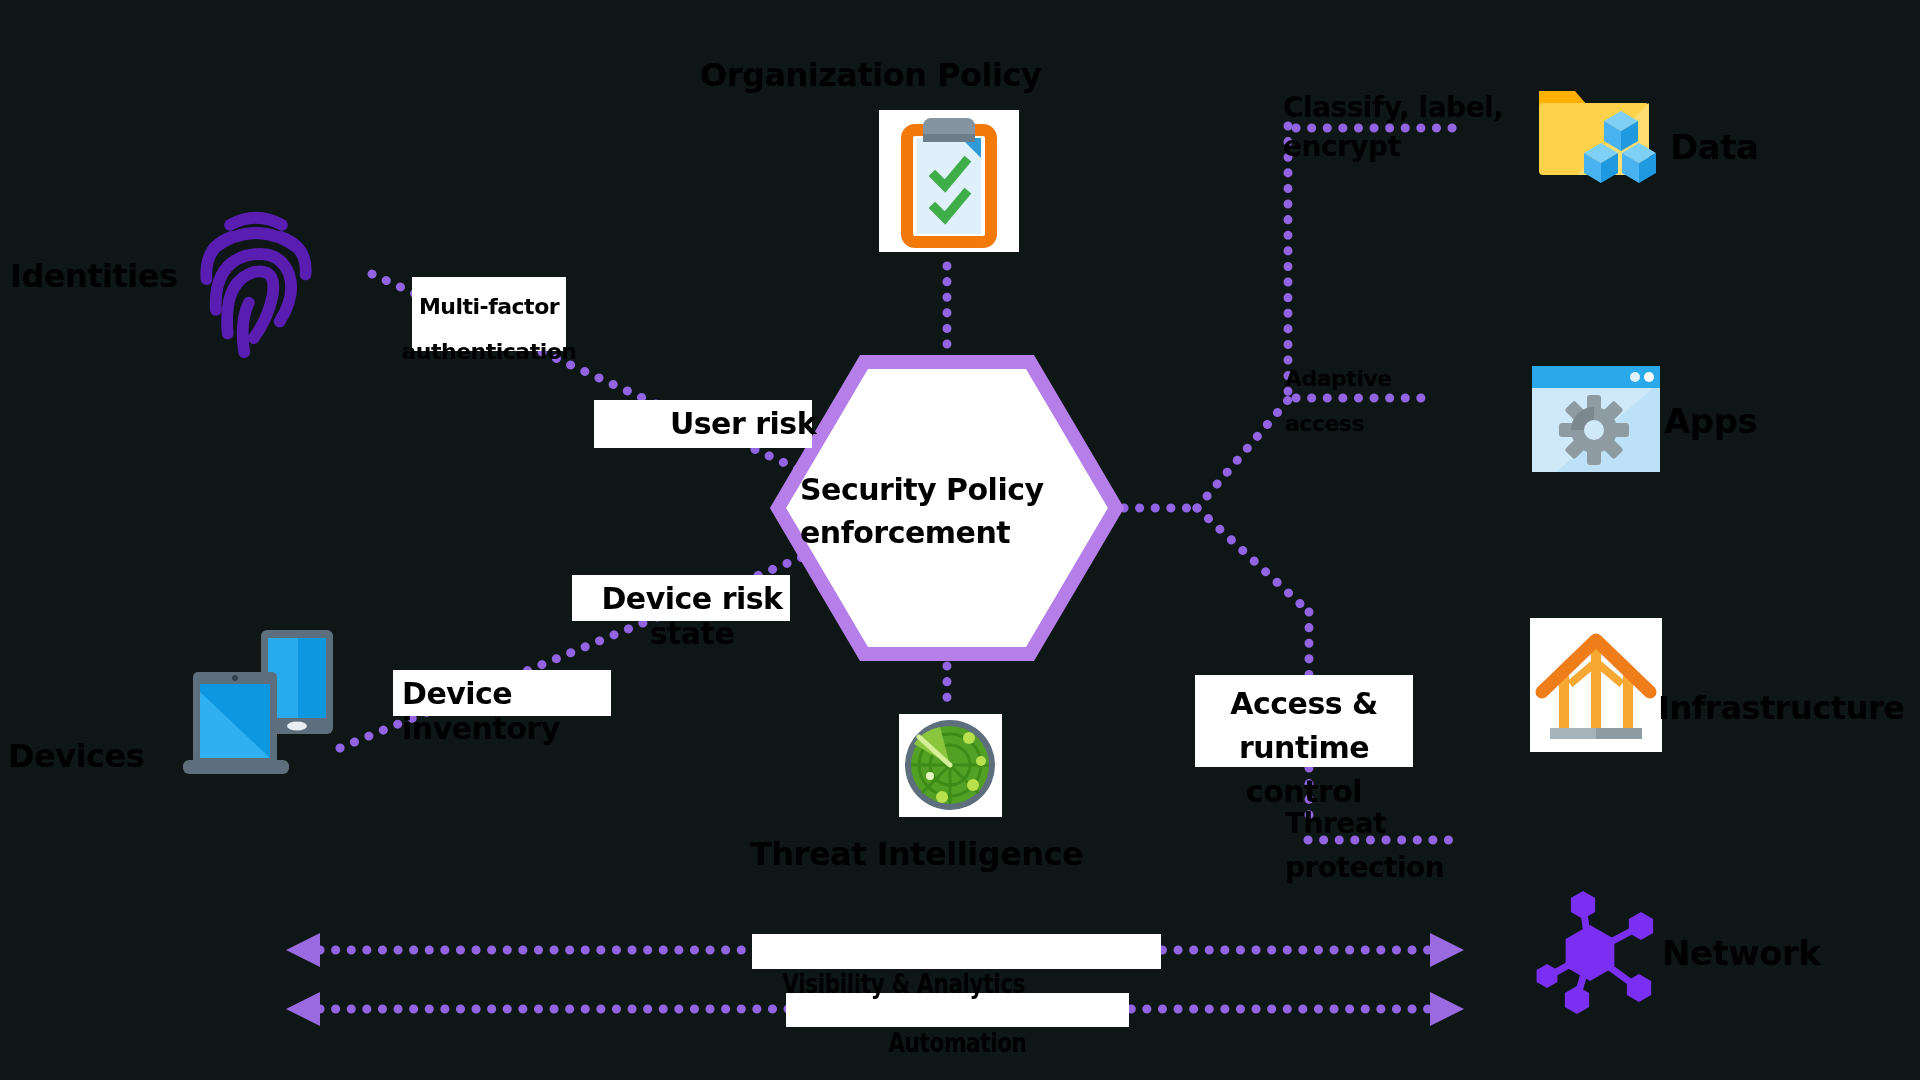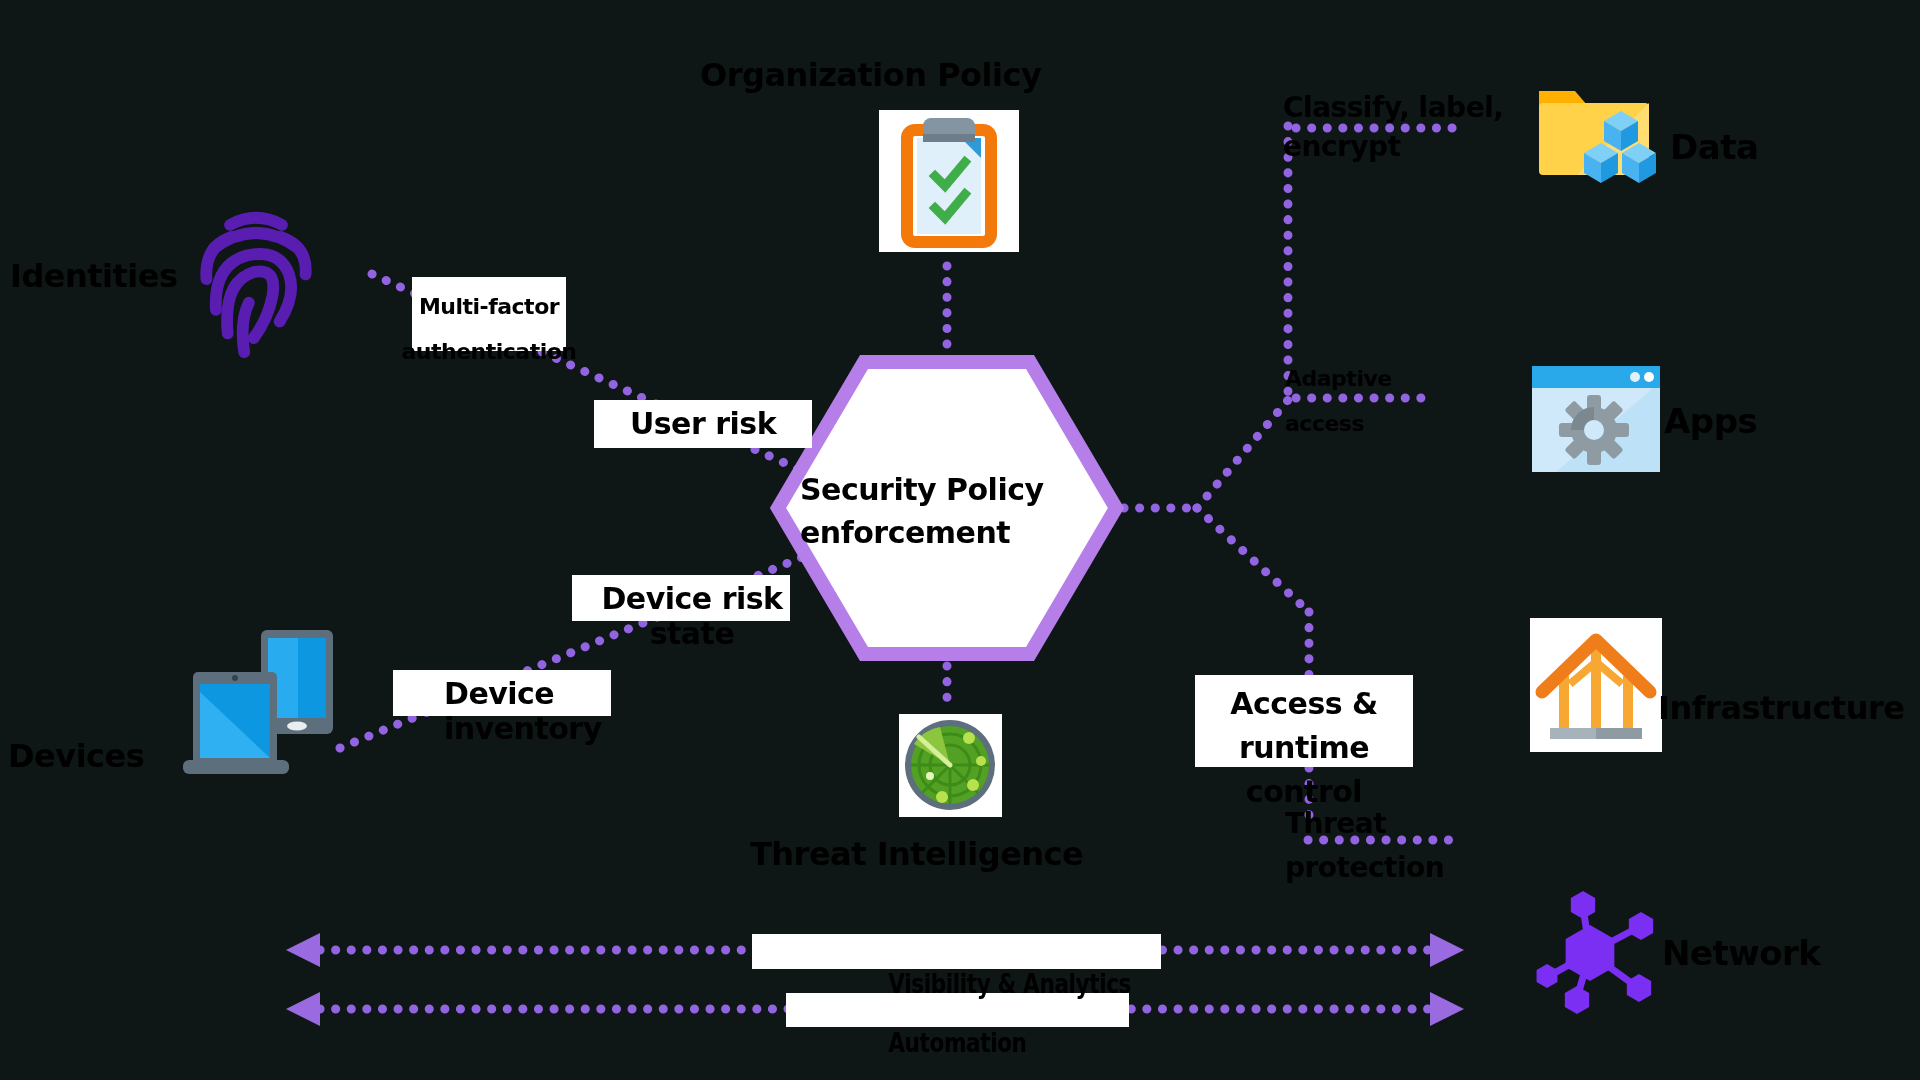--- a/index.html
+++ b/index.html
@@ -227,34 +227,34 @@
   <div class="lbl" style="left:1664px;top:400px;width:130px;font-size:34px;z-index:2;">Apps</div>
   <div class="lbl" style="left:1658px;top:688px;width:262px;font-size:32px;z-index:2;">Infrastructure</div>
   <div class="lbl" style="left:1662px;top:932px;width:190px;font-size:34px;z-index:2;">Network</div>
   <div class="lbl ctr" style="left:750px;top:834px;width:400px;font-size:32px;z-index:2;">Threat Intelligence</div>
 
   <div class="whitebox" style="left:412px;top:277px;width:154px;height:74px;z-index:3;"></div>
   <div class="boxtext ctr" style="left:365px;top:284px;width:248px;font-size:22px;line-height:45px;text-align:center;z-index:4;">Multi-factor
 authentication</div>
 
   <div class="whitebox" style="left:594px;top:400px;width:218px;height:48px;z-index:3;"></div>
-  <div class="boxtext" style="left:594px;top:406px;width:218px;font-size:30px;text-align:center;z-index:4;">User risk</div>
+  <div class="boxtext" style="left:594px;top:406px;width:218px;font-size:30px;text-align:center;z-index:4;padding-left:40px;">User risk</div>
 
   <div class="whitebox" style="left:572px;top:575px;width:218px;height:46px;z-index:3;"></div>
   <div class="boxtext" style="left:566px;top:581px;width:252px;font-size:30px;text-align:center;z-index:4;">Device risk state</div>
 
   <div class="whitebox" style="left:393px;top:670px;width:218px;height:46px;z-index:3;"></div>
-  <div class="boxtext" style="left:402px;top:676px;width:260px;font-size:30px;text-align:left;z-index:4;margin-left:42px;">Device inventory</div>
+  <div class="boxtext" style="left:402px;top:676px;width:260px;font-size:30px;text-align:left;z-index:4;">Device inventory</div>
 
   <div class="whitebox" style="left:1195px;top:675px;width:218px;height:92px;z-index:3;"></div>
   <div class="boxtext ctr" style="left:1180px;top:682px;width:248px;font-size:30px;line-height:44px;text-align:center;z-index:4;">Access &amp;
 runtime control</div>
 
   <div class="whitebox" style="left:752px;top:934px;width:409px;height:35px;z-index:3;"></div>
-  <div class="boxtext ctr" style="left:752px;top:937px;width:409px;font-size:27px;text-align:right;z-index:4;">
+  <div class="boxtext ctr" style="left:752px;top:937px;width:409px;font-size:27px;text-align:left;z-index:4;">
     <span class="cond">Visibility &amp; Analytics</span>
   </div>
 
   <div class="whitebox" style="left:786px;top:993px;width:343px;height:34px;z-index:3;"></div>
   <div class="boxtext ctr" style="left:786px;top:996px;width:343px;font-size:27px;text-align:center;z-index:4;">
     <span class="cond">Automation</span>
   </div>
 
 </div>
 

